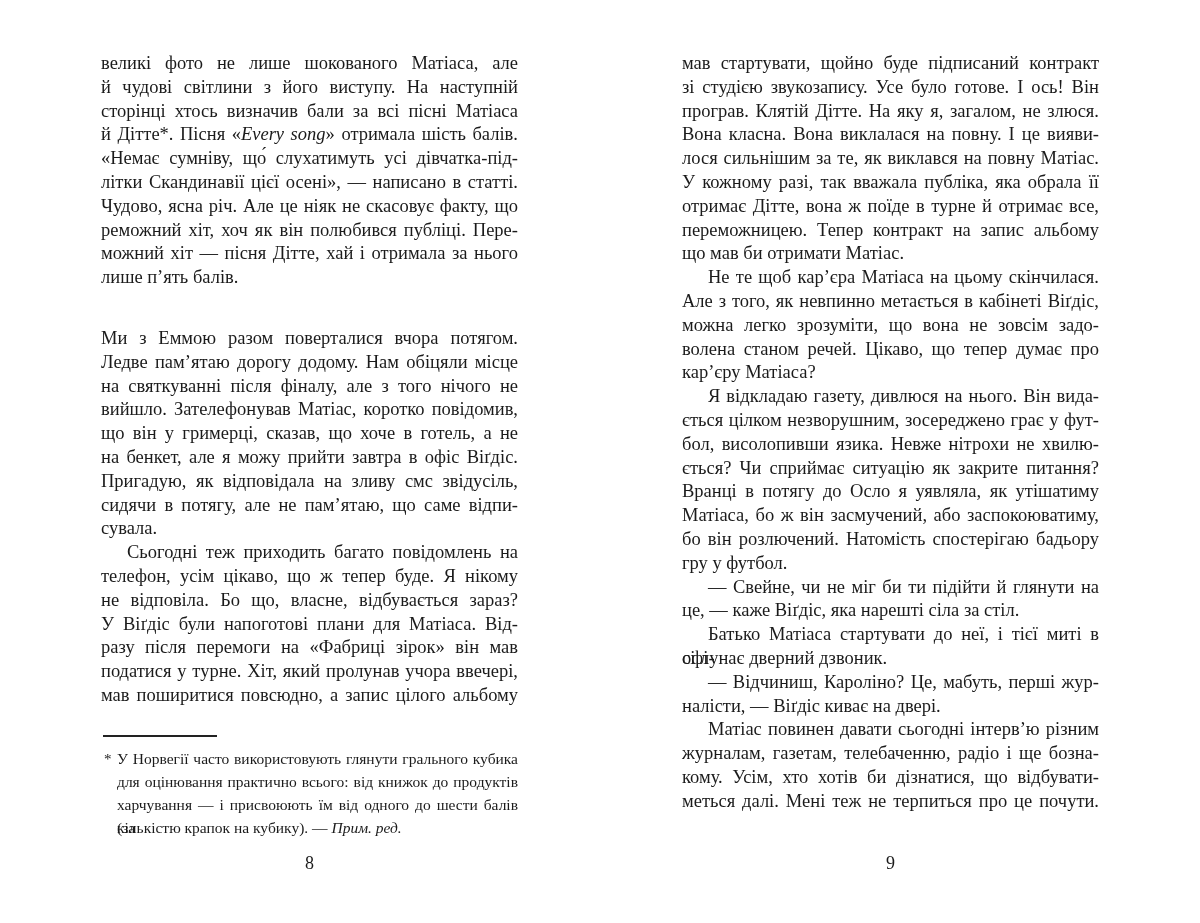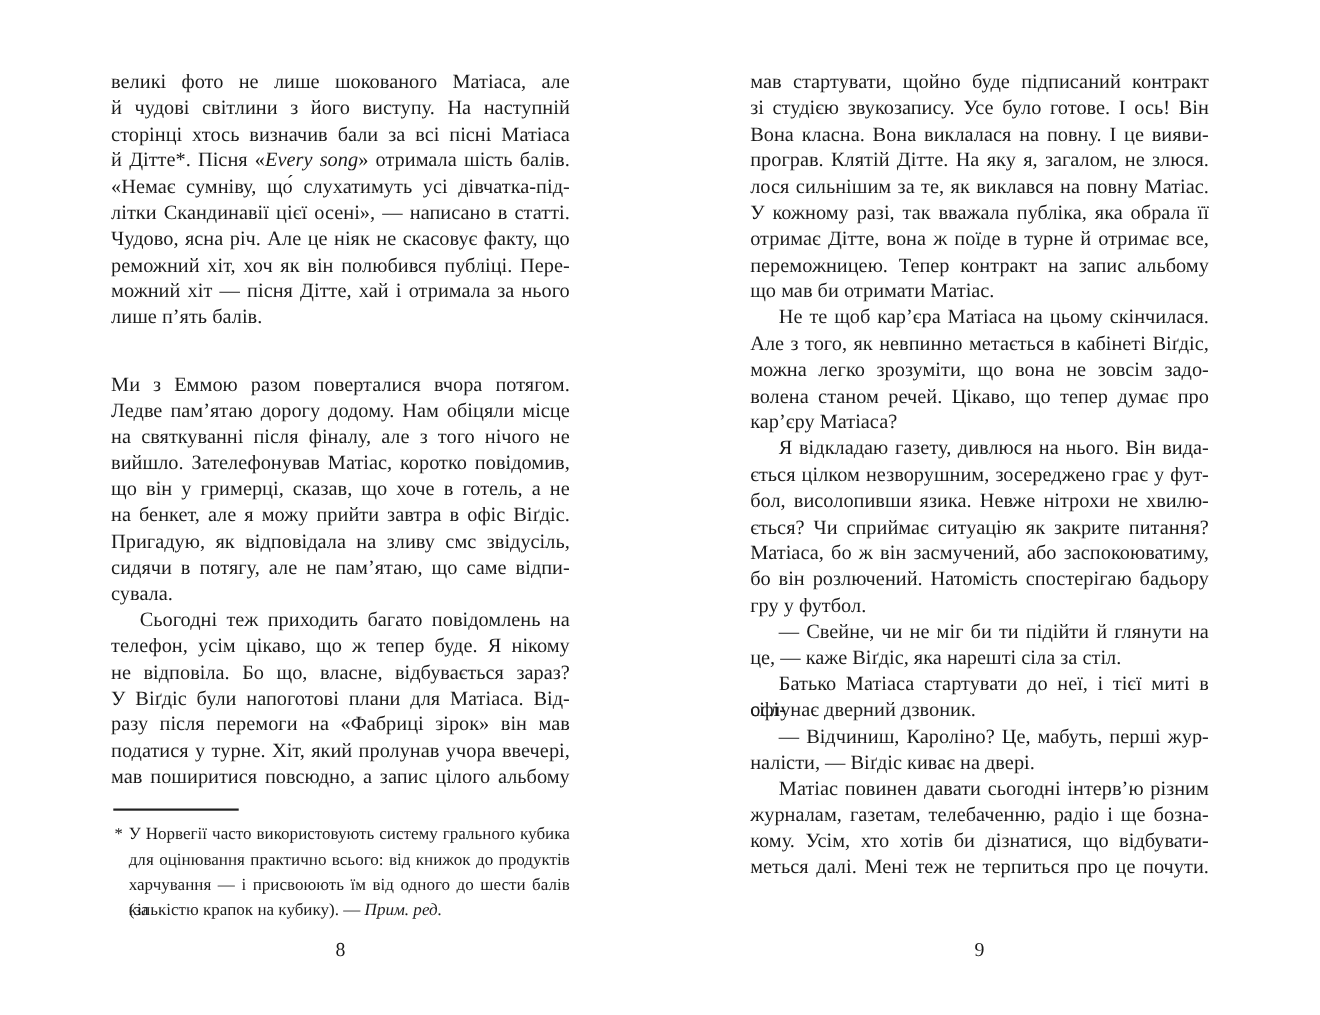--- a/index.html
+++ b/index.html
@@ -19,21 +19,21 @@
     position: absolute;
     top: 0;
     width: 417px;
     height: 923px;
   }
   .page-left  { left: 101px; }
   .page-right { left: 682px; }
 
   .text-block {
     position: absolute;
-    top: 64px;
+    top: 52px;
     left: 0;
     width: 417px;
     font-size: 18.5px;
   }
   .para { margin: 0; }
   .para.gap-before { margin-top: 37px; }
   .line {
     height: 23.8px;
     line-height: 23.8px;
     text-align: justify;
@@ -119,56 +119,57 @@
         <div class="line">податися у турне. Хіт, який пролунав учора ввечері,</div>
         <div class="line">мав поширитися повсюдно, а запис цілого альбому</div>
       </div>
     </div>
 
   <div class="footnote">
     <div class="fn-rule" style="background: rgb(34, 34, 34);"></div>
     <div class="fn-body">
       <span class="fn-marker">*</span>
     <div class="para">
-          <div class="line">У Норвегії часто використовують систему грального кубика</div>
+          <div class="line">У Норвегії часто використовують глянути грального кубика</div>
           <div class="line">для оцінювання практично всього: від книжок до продуктів</div>
           <div class="line">харчування — і присвоюють їм від одного до шести балів (за</div>
           <div class="line endline">кількістю крапок на кубику). — <i>Прим. ред.</i></div>
         </div>
       </div>
   </div>
 
   <div class="pagenum">8</div>
 </section>
 
 <section class="page page-right">
   <div class="text-block">
       <div class="para">
         <div class="line">мав стартувати, щойно буде підписаний контракт</div>
         <div class="line">зі студією звукозапису. Усе було готове. І ось! Він</div>
+        <div class="line">програв. Клятій Дітте. На яку я, загалом, не злюся.</div>
         <div class="line">Вона класна. Вона виклалася на повну. І це вияви-</div>
-        <div class="line">програв. Клятій Дітте. На яку я, загалом, не злюся.</div>
         <div class="line">лося сильнішим за те, як виклався на повну Матіас.</div>
         <div class="line">У кожному разі, так вважала публіка, яка обрала її</div>
         <div class="line">отримає Дітте, вона ж поїде в турне й отримає все,</div>
         <div class="line">переможницею. Тепер контракт на запис альбому</div>
         <div class="line endline">що мав би отримати Матіас.</div>
       </div>
       <div class="para">
         <div class="line indent">Не те щоб кар’єра Матіаса на цьому скінчилася.</div>
         <div class="line">Але з того, як невпинно метається в кабінеті Віґдіс,</div>
         <div class="line">можна легко зрозуміти, що вона не зовсім задо-</div>
         <div class="line">волена станом речей. Цікаво, що тепер думає про</div>
         <div class="line endline">кар’єру Матіаса?</div>
       </div>
       <div class="para">
         <div class="line indent">Я відкладаю газету, дивлюся на нього. Він вида-</div>
         <div class="line">ється цілком незворушним, зосереджено грає у фут-</div>
         <div class="line">бол, висолопивши язика. Невже нітрохи не хвилю-</div>
         <div class="line">ється? Чи сприймає ситуацію як закрите питання?</div>
+        <div class="line">Вранці в потягу до Осло я уявляла, як утішатиму</div>
         <div class="line">Матіаса, бо ж він засмучений, або заспокоюватиму,</div>
         <div class="line">бо він розлючений. Натомість спостерігаю бадьору</div>
         <div class="line endline">гру у футбол.</div>
       </div>
       <div class="para">
         <div class="line indent">— Свейне, чи не міг би ти підійти й глянути на</div>
         <div class="line endline">це, — каже Віґдіс, яка нарешті сіла за стіл.</div>
       </div>
       <div class="para">
         <div class="line indent">Батько Матіаса стартувати до неї, і тієї миті в офі-</div>

